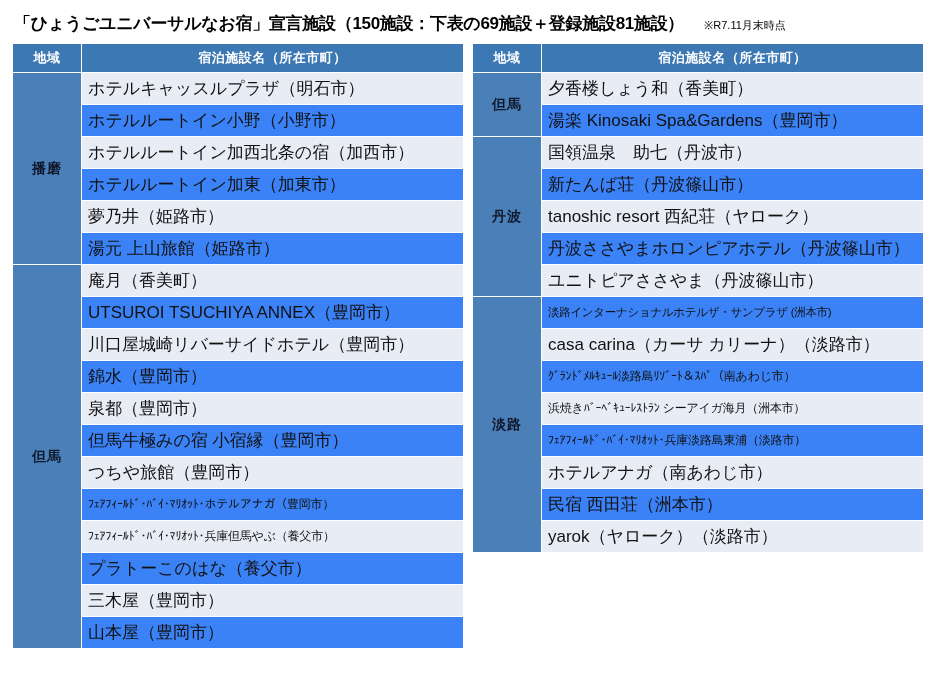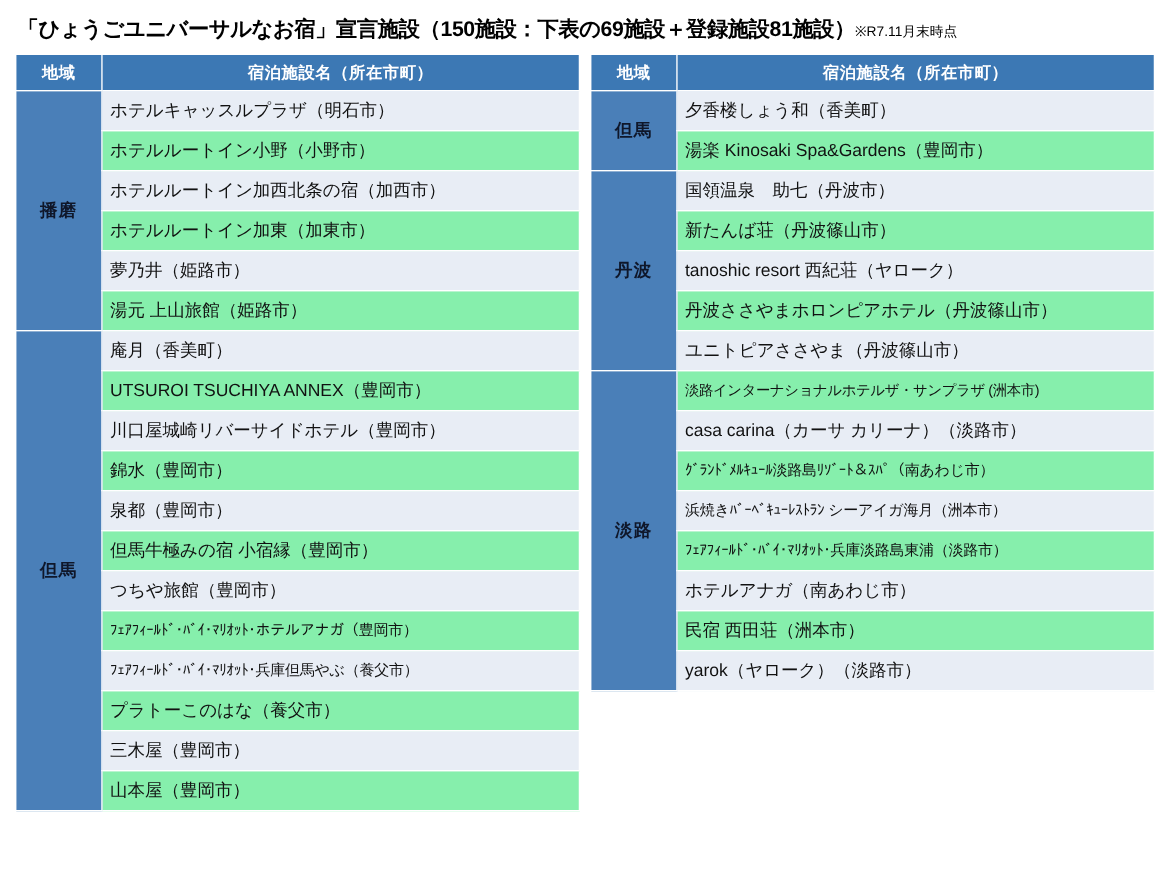--- a/index.html
+++ b/index.html
@@ -27,21 +27,21 @@
     margin: 2px 0 8px 2px;
   }
   .title-main {
     font-size: 17px;
     font-weight: bold;
     letter-spacing: -0.3px;
     white-space: nowrap;
   }
   .title-note {
     font-size: 11px;
-    margin-left: 0;
+    margin-left: 20px;
     white-space: nowrap;
     text-align: center;
   }
   .tables {
     display: flex;
     gap: 8px;
     align-items: flex-start;
   }
   table {
     border-collapse: collapse;
@@ -58,40 +58,40 @@
     border: 1px solid #ffffff;
     text-align: center;
     vertical-align: middle;
     letter-spacing: 0.5px;
   }
   th.region-col { width: 66px; }
   td {
     border: 1px solid #ffffff;
     height: 31px;
     vertical-align: middle;
-    font-size: 14px;
+    font-size: 17px;
     padding: 0 6px;
   }
   td.region {
     background: #4a7fb8;
     color: #0f172a;
     font-weight: bold;
     text-align: center;
     font-size: 14px;
     letter-spacing: 1px;
     width: 66px;
     padding: 0;
   }
   td.name {
     background: #e8edf5;
     color: #111111;
     text-align: left;
   }
   td.name.alt {
-    background: #86efac;
+    background: #3b82f6;
   }
   td.name.small {
     font-size: 12px;
     letter-spacing: -0.2px;
   }
   td.name.xsmall {
     font-size: 11.5px;
     letter-spacing: -0.3px;
   }
 </style>

